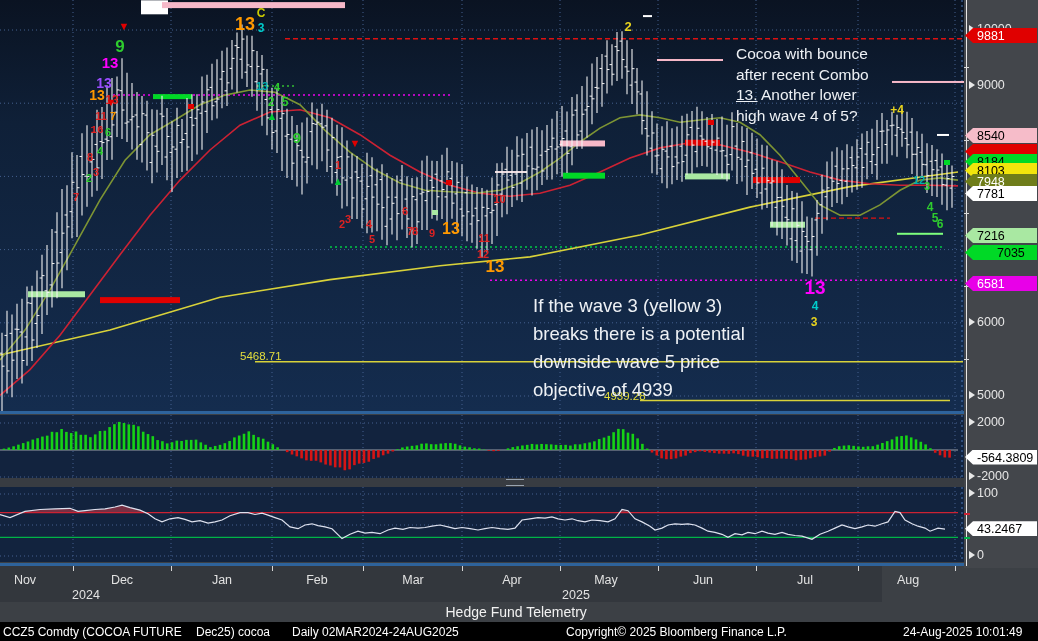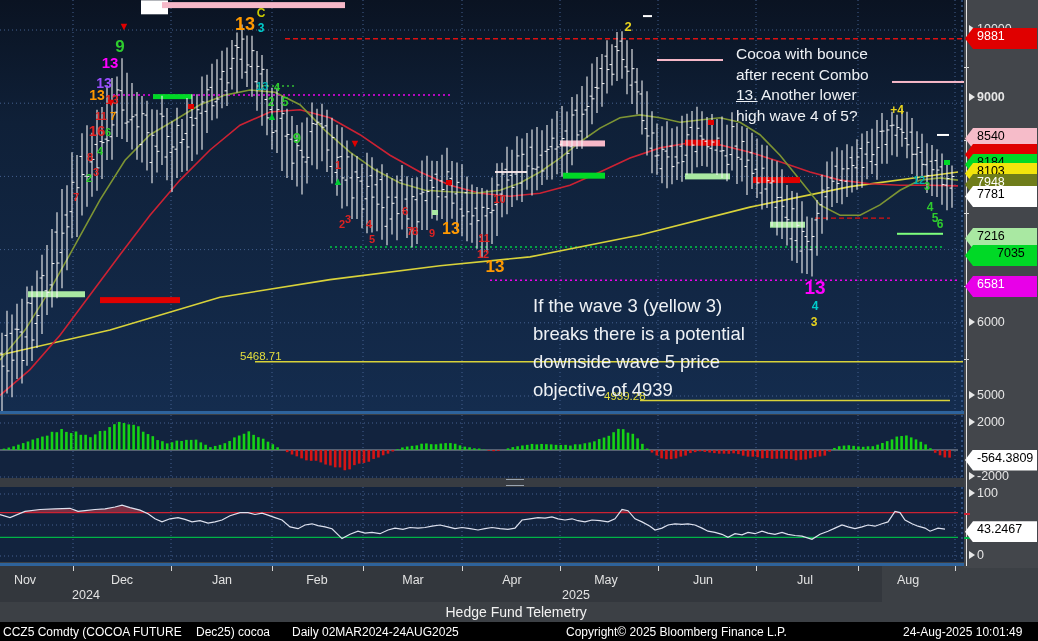--- a/index.html
+++ b/index.html
@@ -11,21 +11,21 @@
   #rsi-plot{top:487px;width:964px;height:75px;background:#12233e;}
   .blue-sep{position:absolute;left:0;width:966px;height:3px;background:#2e639c;}
   #sep1{top:411px}#sep3{top:563px}
   #sep2{position:absolute;left:0;top:478px;width:966px;height:9px;background:#383c42;}
   .grip{position:absolute;width:18px;height:5px;border-top:1px solid #9aa4b0;border-bottom:1px solid #9aa4b0;}
   #axis-strip{position:absolute;left:964px;top:0;width:74px;height:568px;background:#43464b;}
   #axis-line{position:absolute;left:2px;top:0;width:1px;height:566px;background:#e8e8e8;}
   .ytick{position:absolute;left:5px;color:#e6e6e6;font-size:12.5px;white-space:nowrap;}
   .ytick .tri{display:inline-block;width:0;height:0;border-top:4px solid transparent;border-bottom:4px solid transparent;border-left:6px solid #e8e8e8;margin-right:2px;}
   .minortick{position:absolute;left:0px;width:5px;height:1px;background:#d8d8d8;}
-  .tag{position:absolute;left:1px;width:72px;height:21px;line-height:16px;font-size:12.5px;
+  .tag{position:absolute;left:1px;width:72px;height:15px;line-height:16px;font-size:12.5px;
     clip-path:polygon(8px 0,100% 0,100% 100%,8px 100%,0 50%);padding-left:12px;box-sizing:border-box;white-space:nowrap;}
   #xaxis-band{position:absolute;left:0;top:566px;width:882px;height:36px;background:#33373d;}
   .month{position:absolute;top:7px;color:#e2e2e2;font-size:12.5px;transform:translateX(-50%);}
   .year{position:absolute;top:22px;color:#e2e2e2;font-size:12.5px;transform:translateX(-50%);}
   .xtick{position:absolute;top:0;width:1px;height:5px;background:#d8d8d8;}
   #brand-band{position:absolute;left:0;top:602px;width:1038px;height:20px;background:#3c4045;}
   #brand{position:absolute;left:50%;transform:translateX(-52%);top:2px;color:#f2f2f2;font-size:14px;}
   #status-bar{position:absolute;left:0;top:622px;width:1038px;height:19px;background:#000;color:#fff;font-size:12px;}
   #status-bar span{position:absolute;top:3px;white-space:nowrap;}
   .note{position:absolute;color:#eef1f5;z-index:30;}
@@ -666,21 +666,21 @@
         <line x1="949.5" y1="188.06540126983992" x2="952" y2="188.06540126983992" stroke="#f2f2f2" stroke-width="1"></line>
         <line x1="952" y1="176.47270225668768" x2="954.5" y2="176.47270225668768" stroke="#f2f2f2" stroke-width="1"></line>
       </svg>
       <div class="sc" style="left:120px;top:47px;color:#2ecc2e;font-size:17px;">9</div>
       <div class="sc" style="left:110px;top:62px;color:#ff00ff;font-size:15px;">13</div>
       <div class="sc" style="left:104px;top:83px;color:#9b4dff;font-size:14px;">13</div>
       <div class="sc" style="left:97px;top:95px;color:#ff9900;font-size:14px;">13</div>
       <div class="sc" style="left:112px;top:100px;color:#dd2222;font-size:12px;">13</div>
       <div class="sc" style="left:101px;top:116px;color:#dd2222;font-size:11px;">11</div>
       <div class="sc" style="left:113px;top:116px;color:#ff9900;font-size:11px;">7</div>
-      <div class="sc" style="left:97px;top:130px;color:#dd2222;font-size:15px;">16</div>
+      <div class="sc" style="left:97px;top:130px;color:#dd2222;font-size:11px;font-family:Liberation Mono, monospace;">16</div>
       <div class="sc" style="left:108px;top:132px;color:#2ecc2e;font-size:11px;">6</div>
       <div class="sc" style="left:90px;top:157px;color:#dd2222;font-size:11px;">8</div>
       <div class="sc" style="left:100px;top:151px;color:#2ecc2e;font-size:11px;">4</div>
       <div class="sc" style="left:96px;top:172px;color:#dd2222;font-size:11px;">3</div>
       <div class="sc" style="left:89px;top:178px;color:#2ecc2e;font-size:11px;">2</div>
       <div class="sc" style="left:76px;top:197px;color:#dd2222;font-size:11px;">7</div>
       <div class="sc" style="left:245px;top:24px;color:#ff9900;font-size:18px;">13</div>
       <div class="sc" style="left:261px;top:13px;color:#cccc00;font-size:12px;">C</div>
       <div class="sc" style="left:261px;top:28px;color:#00cccc;font-size:12px;">3</div>
       <div class="sc" style="left:262px;top:86px;color:#00b0b0;font-size:11px;">13</div>
@@ -968,21 +968,21 @@
         <line x1="0" y1="25.6" x2="958" y2="25.6" stroke="#cc2233" stroke-width="1.4"></line>
         <line x1="0" y1="50.4" x2="958" y2="50.4" stroke="#00b347" stroke-width="1.4"></line>
         <polyline points="0,27.5 10,30.6 25,24.4 40,22.5 55,21.9 70,21.3 78,24.4 85,23.7 95,22.5 105,21.9 115,20.0 122,18.2 130,20.6 140,23.1 148,26.8 155,31.8 162,34.9 170,31.8 178,30.6 185,32.4 192,34.9 200,33.7 208,36.1 215,34.9 222,33.0 230,28.7 240,25.6 248,25.6 255,27.5 262,26.2 268,28.1 275,30.6 282,33.0 290,39.9 298,41.7 305,38.0 312,36.8 318,38.6 325,39.9 332,41.7 342,51.6 350,47.3 358,44.2 365,46.1 372,45.4 380,46.7 388,43.0 395,41.1 403,42.3 410,40.5 418,41.1 425,40.5 432,39.2 440,38.0 448,39.9 455,41.7 462,40.5 470,41.7 478,43.0 485,41.7 492,40.5 500,41.7 508,42.3 515,41.1 522,33.0 530,31.8 538,30.6 545,31.2 552,29.9 558,31.8 565,33.0 572,31.8 578,33.7 585,34.9 592,33.0 600,33.7 608,34.9 615,31.8 622,22.5 628,23.7 635,31.8 642,34.9 650,39.2 655,43.0 662,41.1 668,38.0 675,36.8 682,37.4 688,36.8 695,38.0 702,41.1 708,44.2 715,45.4 722,47.3 728,50.4 735,46.7 742,47.9 748,45.4 755,46.7 762,44.2 768,46.1 775,47.3 782,45.4 788,47.3 795,48.5 802,49.2 812,52.3 820,47.3 828,44.2 835,41.1 842,38.0 848,39.9 855,41.7 862,39.9 868,38.0 875,39.2 882,36.8 888,34.9 895,24.4 900,25.6 905,33.0 912,36.8 918,39.2 925,41.1 930,44.2 938,41.1 945,42.2" fill="none" stroke="#dde1ee" stroke-width="1.2"></polyline>
       </svg>
     </div>
   <div id="sep3" class="blue-sep"></div>
 
   <div id="axis-strip">
     <div id="axis-line"></div>
   <div class="ytick" style="top:22px;"><span class="tri"></span>10000</div>
-      <div class="ytick" style="top:90px;font-weight:bold;"><span class="tri"></span>9000</div>
+      <div class="ytick" style="top:78px;"><span class="tri"></span>9000</div>
       <div class="ytick" style="top:314.8px;"><span class="tri"></span>6000</div>
       <div class="ytick" style="top:388px;"><span class="tri"></span>5000</div>
       <div class="minortick" style="top:66.6px;"></div>
       <div class="minortick" style="top:139.8px;"></div>
       <div class="minortick" style="top:213px;"></div>
       <div class="minortick" style="top:286.2px;"></div>
       <div class="minortick" style="top:359.4px;"></div>
       <div class="ytick" style="top:415px;"><span class="tri"></span>2000</div>
       <div class="ytick" style="top:469px;"><span class="tri"></span>-2000</div>
       <div class="ytick" style="top:486px;"><span class="tri"></span>100</div>

